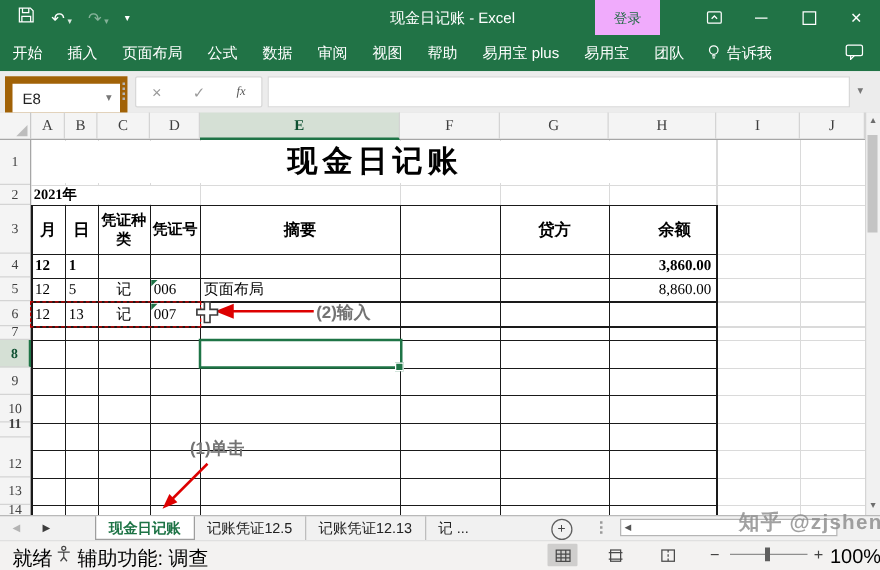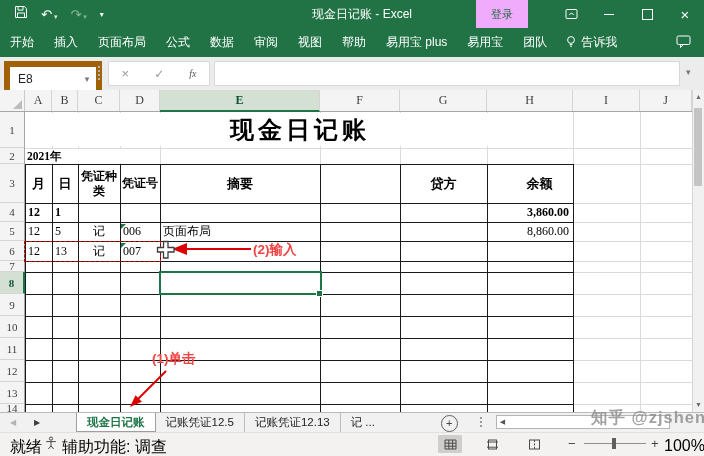--- a/index.html
+++ b/index.html
@@ -56,21 +56,21 @@
   .thead{font-weight:bold;font-size:13px;line-height:1.2;}
   .thead.sm{font-size:12px;}
   .sheettitle{left:160px;top:114px;width:280px;height:32px;line-height:32px;text-align:center;
         font-family:"Liberation Serif","DejaVu Serif",serif;font-size:24px;font-weight:bold;letter-spacing:4px;color:#000;cursor:cell;}
   .yearcell{left:27px;top:148px;height:16px;line-height:16px;font-family:"Liberation Serif",serif;font-size:11.5px;font-weight:bold;cursor:cell;}
   .selbox{left:159px;top:271px;width:163px;height:24px;border:2px solid #1e7446;box-sizing:border-box;pointer-events:none;}
   .fillhandle{left:316px;top:290px;width:5px;height:5px;background:#1e7446;border:1px solid #fff;cursor:crosshair;}
   .ants{left:24px;top:241px;width:137px;height:21px;border:1px dashed #cf0000;box-sizing:border-box;pointer-events:none;}
   .gtri{position:absolute;width:0;height:0;border-top:5px solid #1e7446;border-right:5px solid transparent;pointer-events:none;}
   
-  .anno{position:absolute;color:#ef4444;font-weight:bold;font-size:13.5px;z-index:40;pointer-events:none;white-space:nowrap;}
+  .anno{position:absolute;color:#737373;font-weight:bold;font-size:13.5px;z-index:40;pointer-events:none;white-space:nowrap;}
   .annosvg{left:0;top:0;width:704px;height:456px;z-index:39;pointer-events:none;}
   .cursvg{z-index:41;pointer-events:none;}
   
   .vscroll{left:692px;top:90px;width:12px;height:322px;background:#f1f1f1;border-left:1px solid #d5d5d5;box-sizing:border-box;}
   .vthumb{left:694px;top:108px;width:8px;height:78px;background:#c4c4c4;cursor:pointer;}
   .sarrow{position:absolute;color:#6d6d6d;font-size:7px;cursor:pointer;}
   
   .tabbar{left:0;top:412px;width:704px;height:20px;background:#f1f1f1;border-top:1px solid #b9b9b9;box-sizing:border-box;display:flex;align-items:stretch;font-size:11.5px;}
   .tnav{width:26px;display:flex;align-items:center;justify-content:center;font-size:8px;cursor:pointer;}
   .stab{display:flex;align-items:center;padding:0 10px;color:#222;border-right:1px solid #bdbdbd;cursor:pointer;white-space:nowrap;}
@@ -203,21 +203,21 @@
     <div class="rh" style="top:0;height:36px;">1</div>
     <div class="rh" style="top:36px;height:16px;">2</div>
     <div class="rh" style="top:52px;height:39px;">3</div>
     <div class="rh" style="top:91px;height:19px;">4</div>
     <div class="rh" style="top:110px;height:19px;">5</div>
     <div class="rh" style="top:129px;height:20px;">6</div>
     <div class="rh" style="top:149px;height:11px;">7</div>
     <div class="rh sel" style="top:160px;height:22px;">8</div>
     <div class="rh" style="top:182px;height:22px;">9</div>
     <div class="rh" style="top:204px;height:22px;">10</div>
-    <div class="rh" style="top:226px;height:22px;">11</div>
+    <div class="rh" style="top:216px;height:22px;font-weight:bold;">11</div>
     <div class="rh" style="top:248px;height:22px;">12</div>
     <div class="rh" style="top:270px;height:22px;">13</div>
     <div class="rh" style="top:292px;height:8px;border-bottom:none;">14</div>
   </div>
 
   <svg class="abs" style="left:0;top:90px;" width="704" height="322" shape-rendering="crispEdges">
     <path stroke="#dadada" fill="none" d="M52.5 22V322M78.5 22V322M120.5 22V322M160.5 22V322M320.5 22V322M400.5 22V322M487.5 22V322M573.5 22V322M640.5 22V322"></path>
     <rect x="26" y="23" width="545" height="33" fill="#fff"></rect>
     <rect x="26" y="59" width="100" height="14" fill="#fff"></rect>
     <path stroke="#dadada" fill="none" d="M25 58.5H692M25 74.5H692M25 113.5H692M25 132.5H692M25 151.5H692M25 171.5H692M25 182.5H692M25 204.5H692M25 226.5H692M25 248.5H692M25 270.5H692M25 292.5H692M25 314.5H692"></path>

